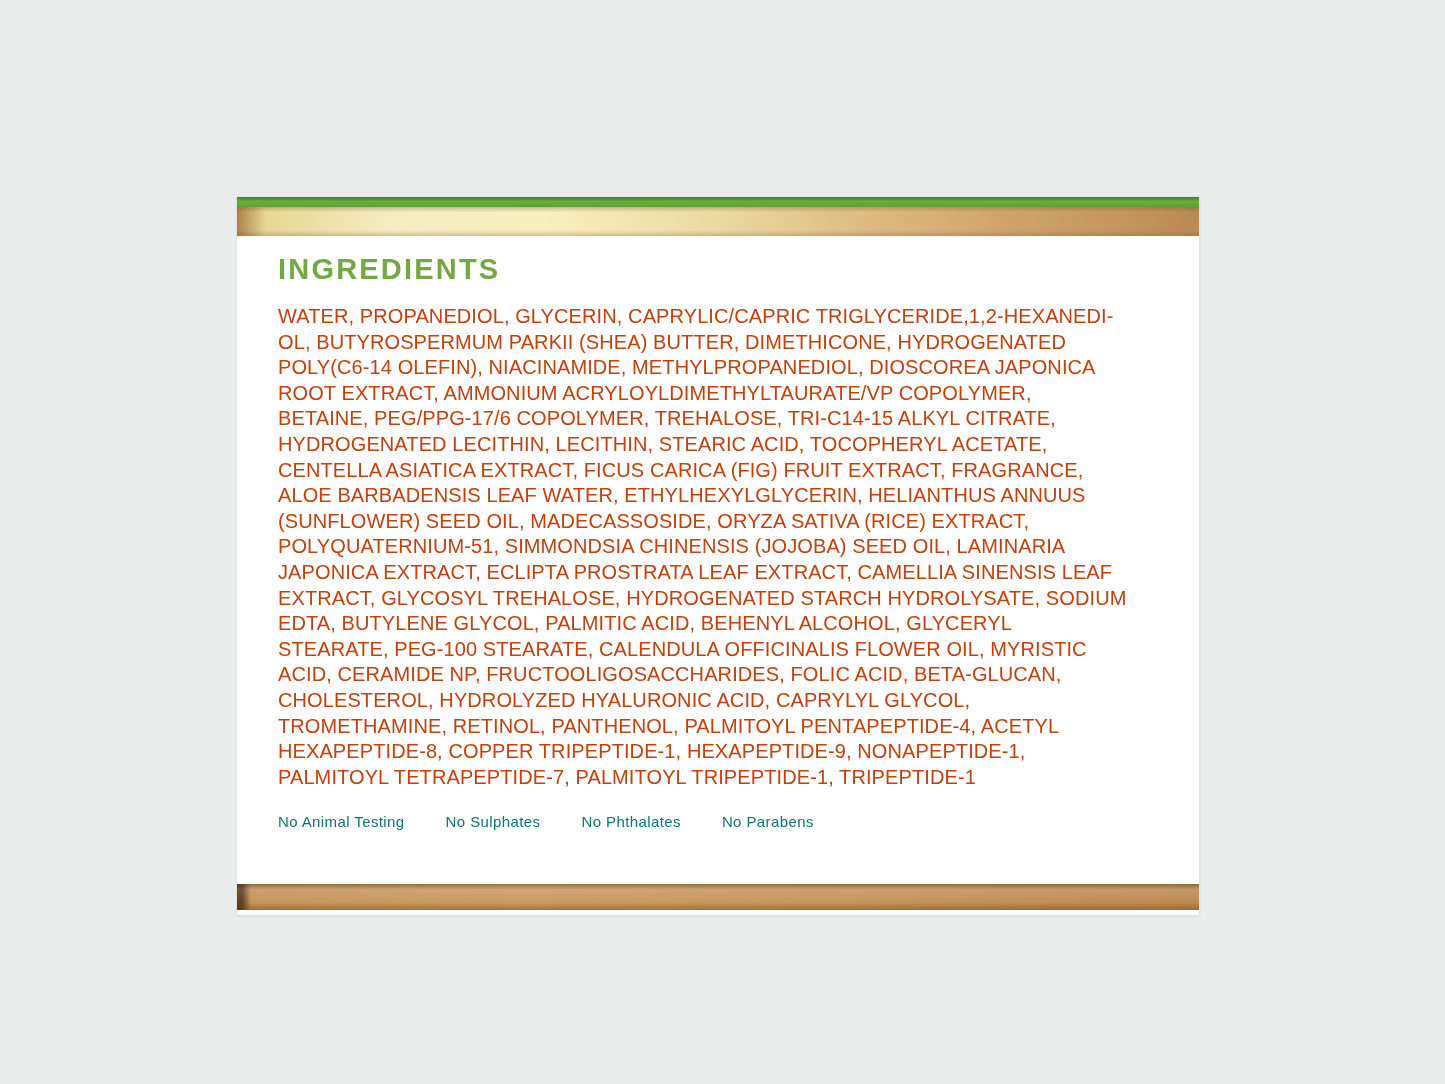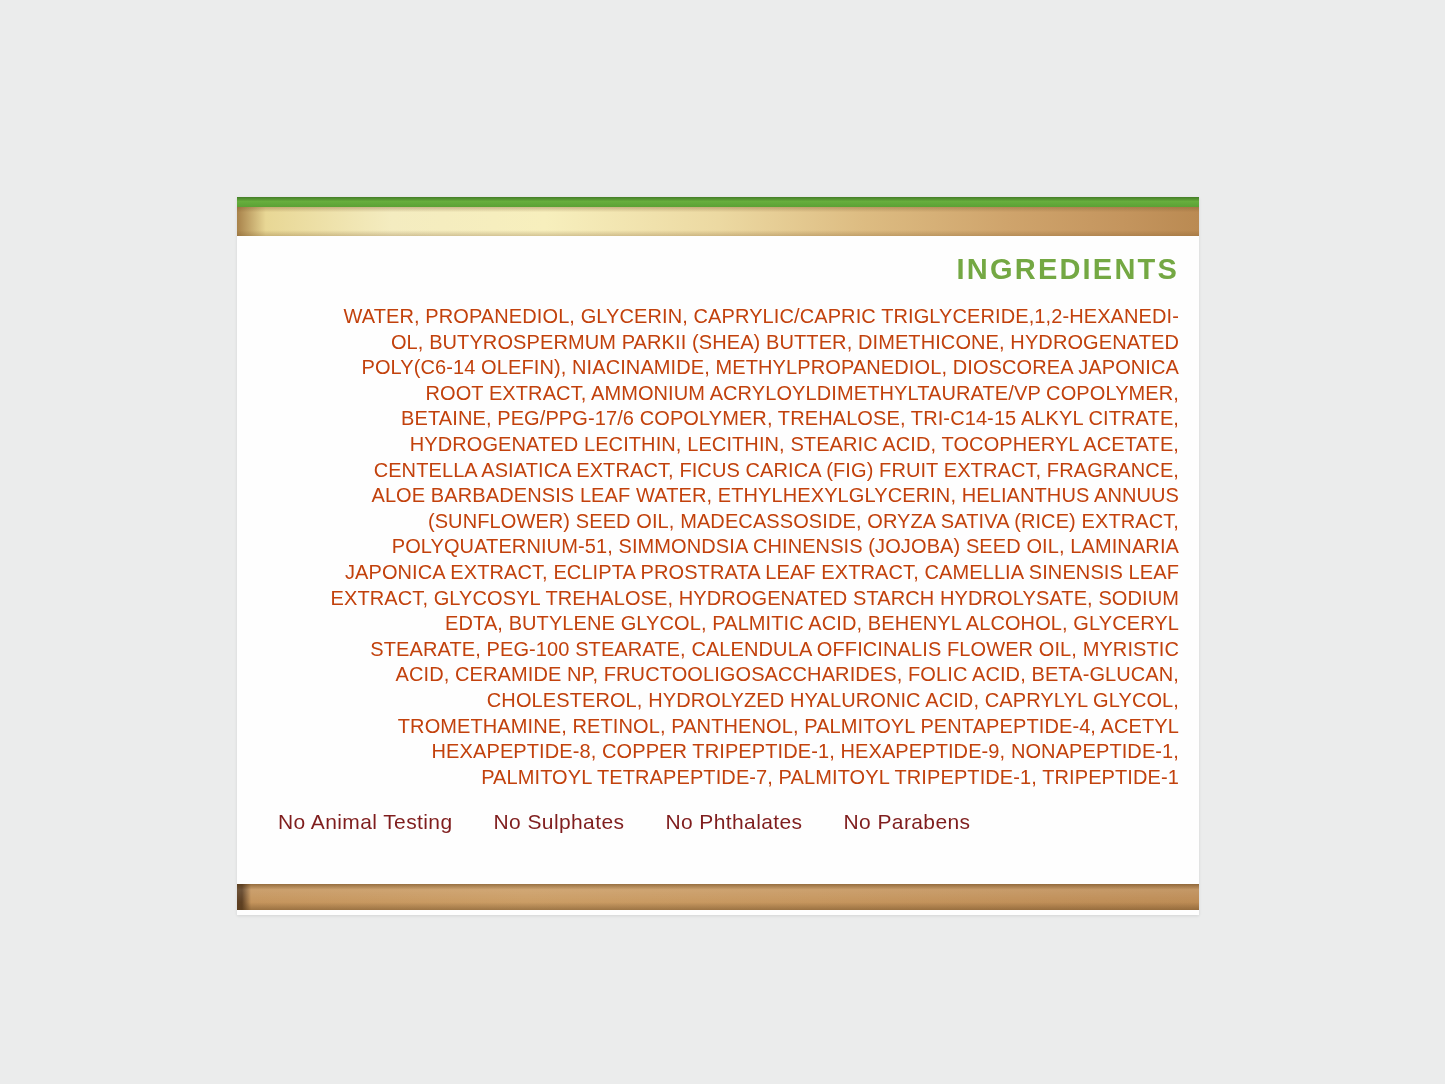--- a/index.html
+++ b/index.html
@@ -6,21 +6,20 @@
   body {
     width: 1445px; height: 1084px;
     background: #ebecec;
     font-family: "Liberation Sans", sans-serif;
     overflow: hidden;
   }
   .stage {
     position: relative;
     width: 1445px; height: 1084px;
     background: #ebecec;
-    text-align: right;
   }
   .box {
     position: absolute;
     left: 237px; top: 197px;
     width: 962px; height: 718px;
     background: #fefefe;
     box-shadow: 0 1px 3px rgba(0,0,0,0.10);
   }
   .green-strip {
     position: absolute;
@@ -62,22 +61,22 @@
     color: #c2410c;
     font-size: 20px;
     line-height: 25.6px;
     letter-spacing: 0.1px;
   }
   .ing-line { white-space: nowrap; }
   .claims {
     margin-top: 17px;
     display: flex;
     gap: 41px;
-    color: #7f1d1d;
-    font-size: 21px;
+    color: #0f766e;
+    font-size: 15px;
     line-height: 30px;
     letter-spacing: 0.4px;
   }
 </style>
 </head>
 <body>
 
 <div class="stage">
   <div class="box">
     <div class="green-strip"></div>

